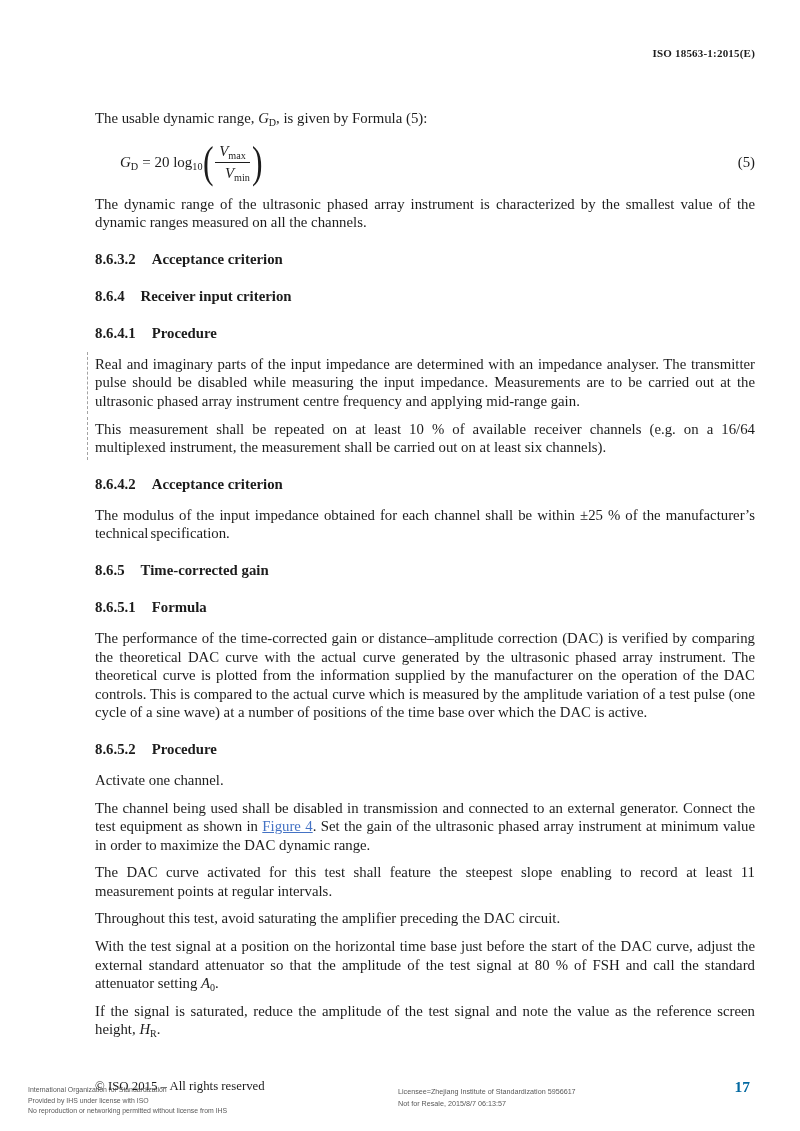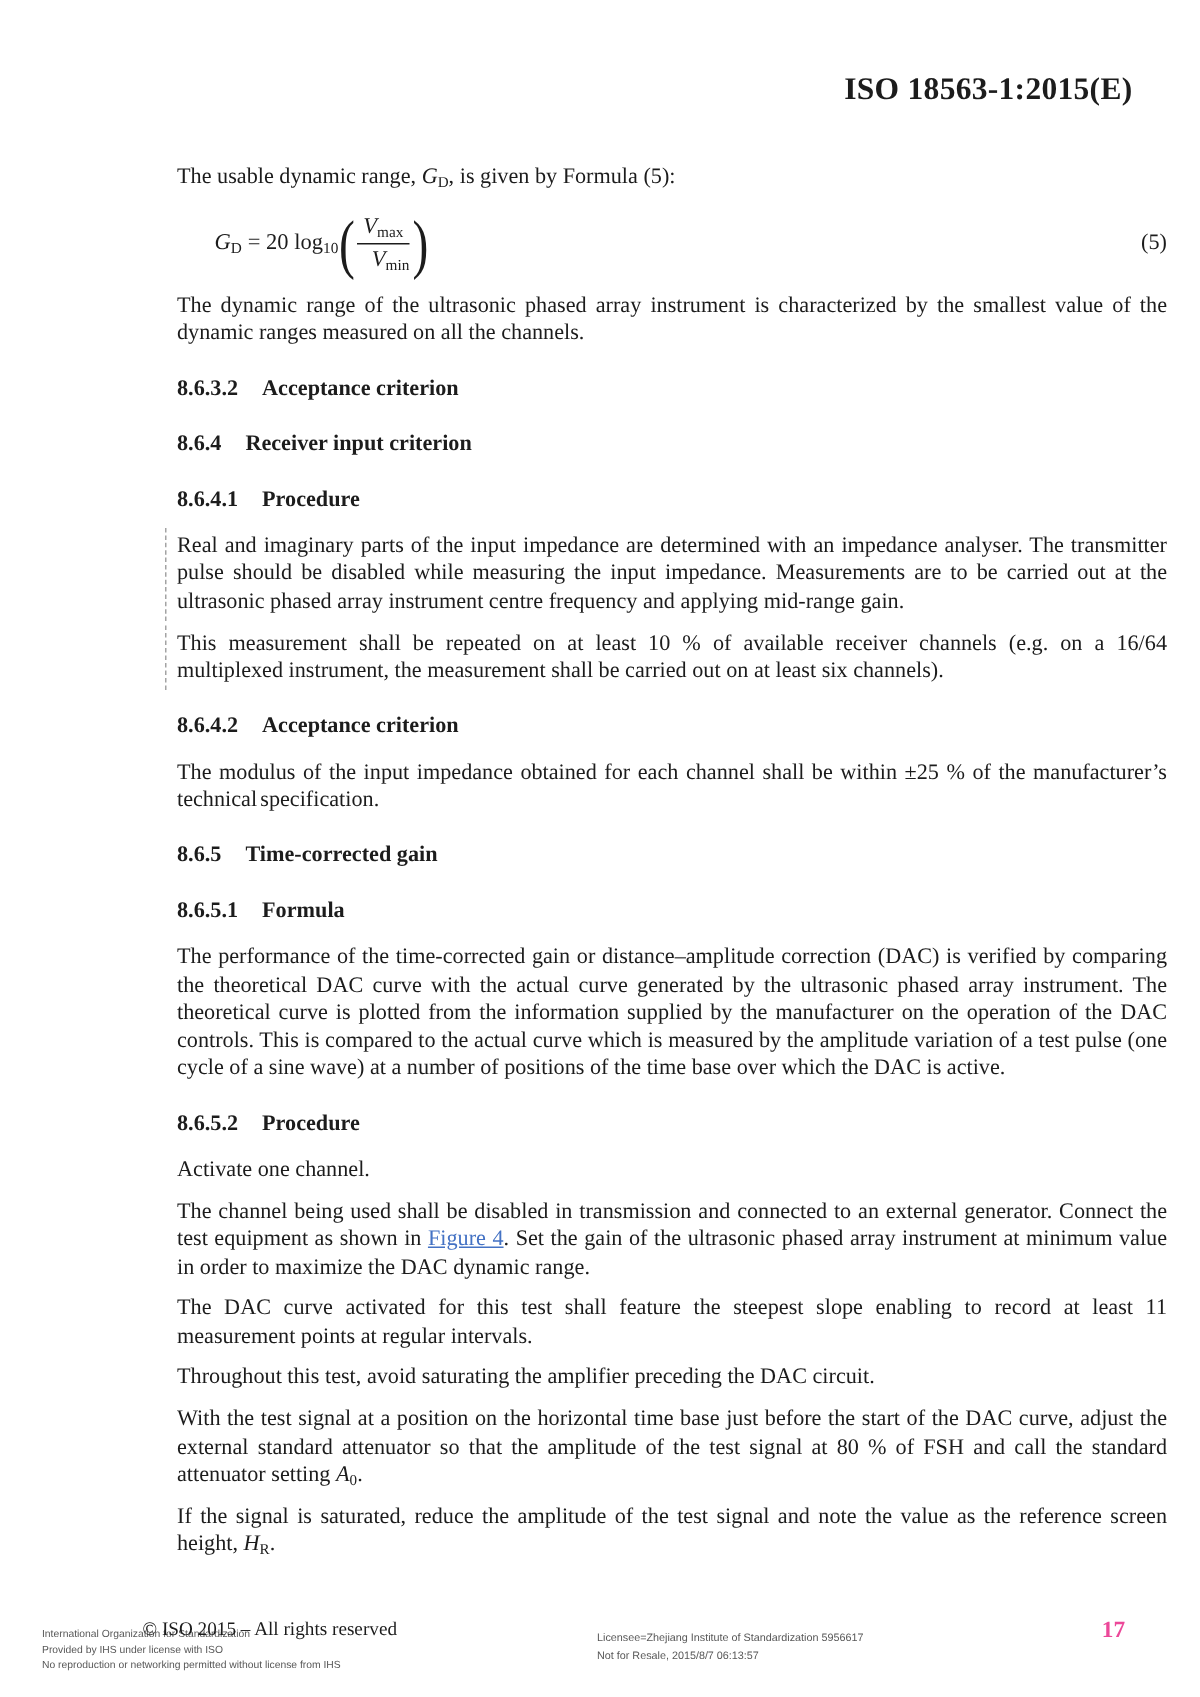--- a/index.html
+++ b/index.html
@@ -1,20 +1,20 @@
 <!DOCTYPE html>
 <html style="--link: #4472c4;"><head>
 <meta charset="utf-8">
 <style>
   html,body{margin:0;padding:0;background:#ffffff;}
   .page{position:relative;width:800px;height:1131px;background:#ffffff;overflow:hidden;
         font-family:"Liberation Serif",serif;color:#1c1c1c;}
   .doc-header{position:absolute;top:47px;left:95px;width:660px;text-align:right;
-        font-weight:bold;font-size:21px;letter-spacing:.2px;}
-  .content{position:absolute;top:100px;left:95px;width:660px;margin-left:23px;}
+        font-weight:bold;font-size:11px;letter-spacing:.2px;}
+  .content{position:absolute;top:100px;left:95px;width:660px;}
   p.para{margin:9px 0;font-size:14.8px;line-height:18.6px;text-align:justify;}
   p.para.squeeze{word-spacing:-1.6px;}
   p.heading{margin:18px 0 12px;font-size:14.8px;font-weight:bold;line-height:19px;}
   .hnum{display:inline-block;margin-right:16px;}
   sub{font-size:.68em;line-height:0;vertical-align:-0.28em;letter-spacing:0;}
   .qty i{font-style:italic;}
   .changebar{position:relative;}
   .changebar::before{content:"";position:absolute;left:-8px;top:-3px;bottom:-3px;
         border-left:1px dashed #a3a3a3;}
   .doclink{color:var(--link,#4472c4);text-decoration:underline;cursor:pointer;}
@@ -29,21 +29,21 @@
   .fden{padding-top:1px;}
   .formula-number{margin-left:auto;font-size:14.8px;}
   
   .footer{position:absolute;left:0;top:1076px;width:800px;height:55px;
           font-family:"Liberation Sans",sans-serif;}
   .smallprint{position:absolute;left:28px;top:9px;font-size:6.9px;line-height:1.55;color:#585858;}
   .copyright{position:absolute;left:95px;top:3px;font-family:Liberation Serif, serif;
              font-size:12.8px;color:#1c1c1c;}
   .license{position:absolute;left:398px;top:10px;font-size:7.2px;line-height:1.6;color:#585858;}
   .pagenum{position:absolute;right:50px;top:2px;font-family:"Liberation Serif",serif;
-           font-weight:bold;font-size:15.5px;color:#ec4899;}
+           font-weight:bold;font-size:15.5px;color:#0369a1;}
 </style>
 </head>
 <body>
 
 <div class="page">
 
   <div class="doc-header">ISO 18563-1:2015(E)</div>
 
   <main class="content" id="content">
       <p class="para">The usable dynamic range, <span class="qty"><i>G</i><sub>D</sub></span>, is given by Formula (5):</p>

